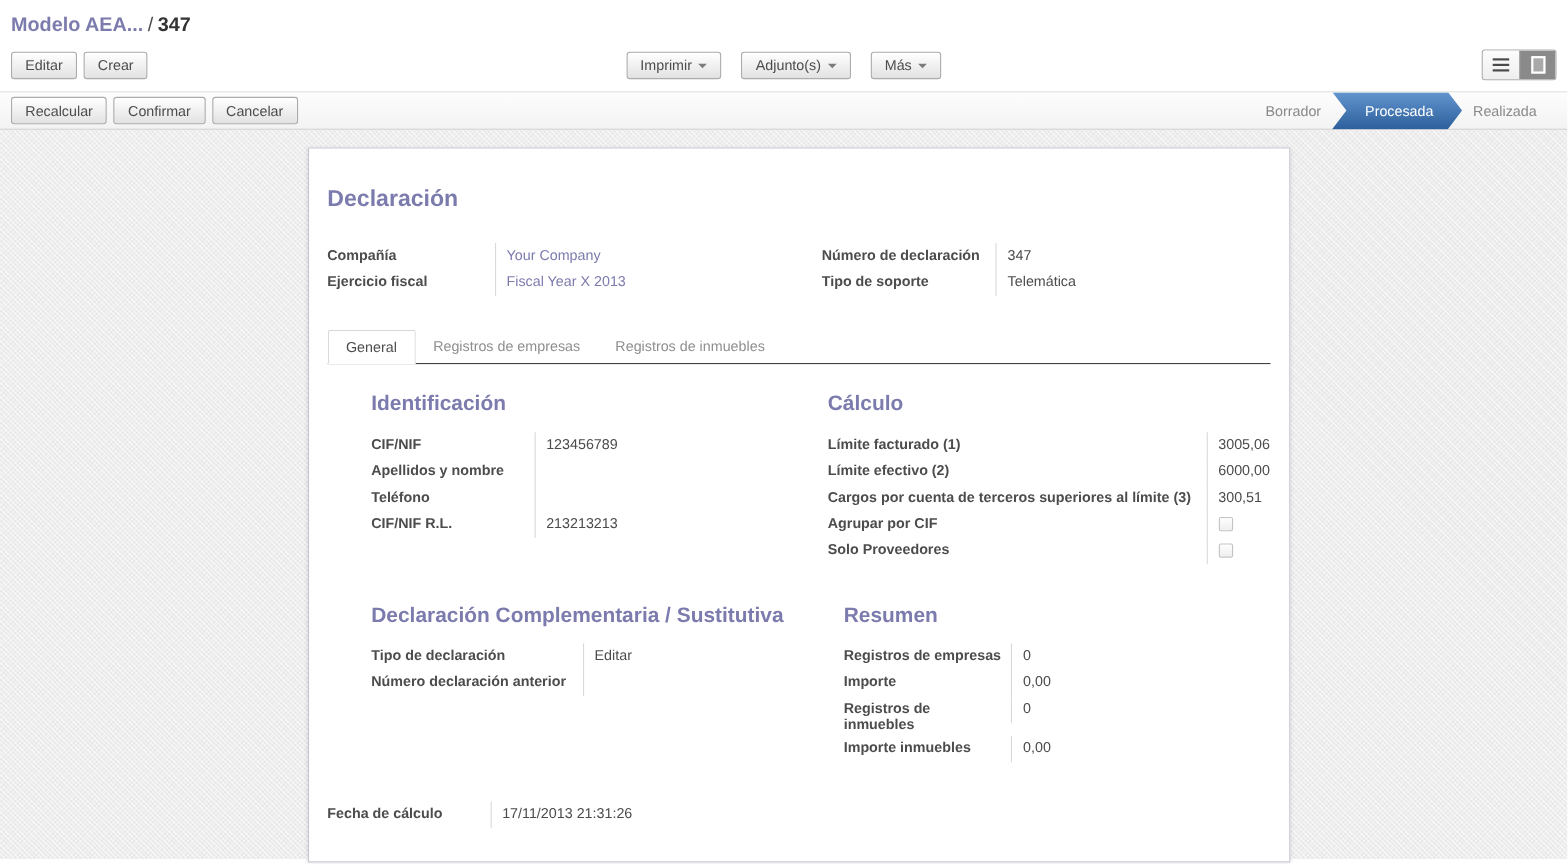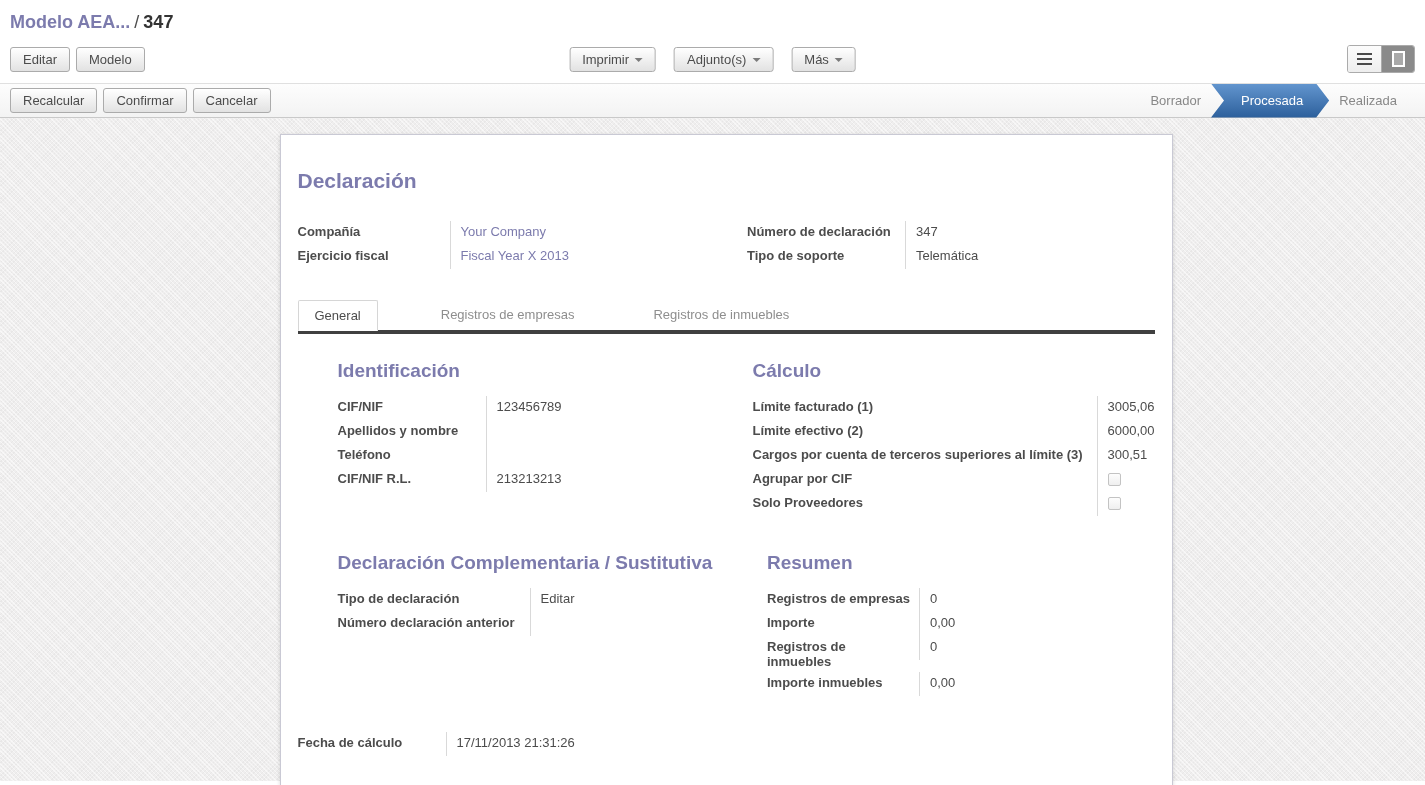--- a/index.html
+++ b/index.html
@@ -71,42 +71,42 @@
   .fieldgroup { display:block; }
   .frow { display:grid; grid-template-columns:var(--lw,150px) 1fr; min-height:24px; align-items:start; }
   .flabel { font-weight:bold; color:#4c4c4c; padding:3px 8px 3px 0; }
   .fvalue { border-left:1px solid #d9d9d9; padding:3px 0 3px 10px; color:#4c4c4c; min-height:24px; }
   .fvalue.link { color:#7c7bad; cursor:pointer; }
   .checkbox {
     display:inline-block; width:13px; height:13px; margin-top:2px;
     border:1px solid #c3c3c3; background:linear-gradient(#fdfdfd,#efefef); border-radius:2px;
   }
 
-  .tabs { display:flex; border-bottom:4px solid #404040; margin:30px 0 26px 0;gap:47px; }
+  .tabs { display:flex; border-bottom:1px solid #404040; margin:30px 0 26px 0; }
   .tab { padding:7px 16px; color:#8e8e8e; font-size:13px; cursor:pointer; position:relative; top:1px; }
   .tab.active {
     background:#fff; color:#4c4c4c;
     border:1px solid #d6d6d6; border-bottom:1px solid #fff;
     border-radius:2px 2px 0 0;
   }
 
   .section-block { margin-bottom:36px;margin-left:40px; }
   .footer-row { }
 </style>
 </head>
 <body>
 
 <div class="topbar">
   <div class="breadcrumb-row">
     <span class="breadcrumb-link">Modelo AEA...</span><span class="breadcrumb-sep">/</span><span class="breadcrumb-current">347</span>
   </div>
   <div class="button-row">
     <div class="btn-group-left">
       <button class="btn">Editar</button>
-      <button class="btn">Modelo</button>
+      <button class="btn">Crear</button>
     </div>
     <div class="btn-group-center">
       <button class="btn">
           <span>Imprimir</span>
           <span class="caret"></span>
         </button>
       <button class="btn">
           <span>Adjunto(s)</span>
           <span class="caret"></span>
         </button>

